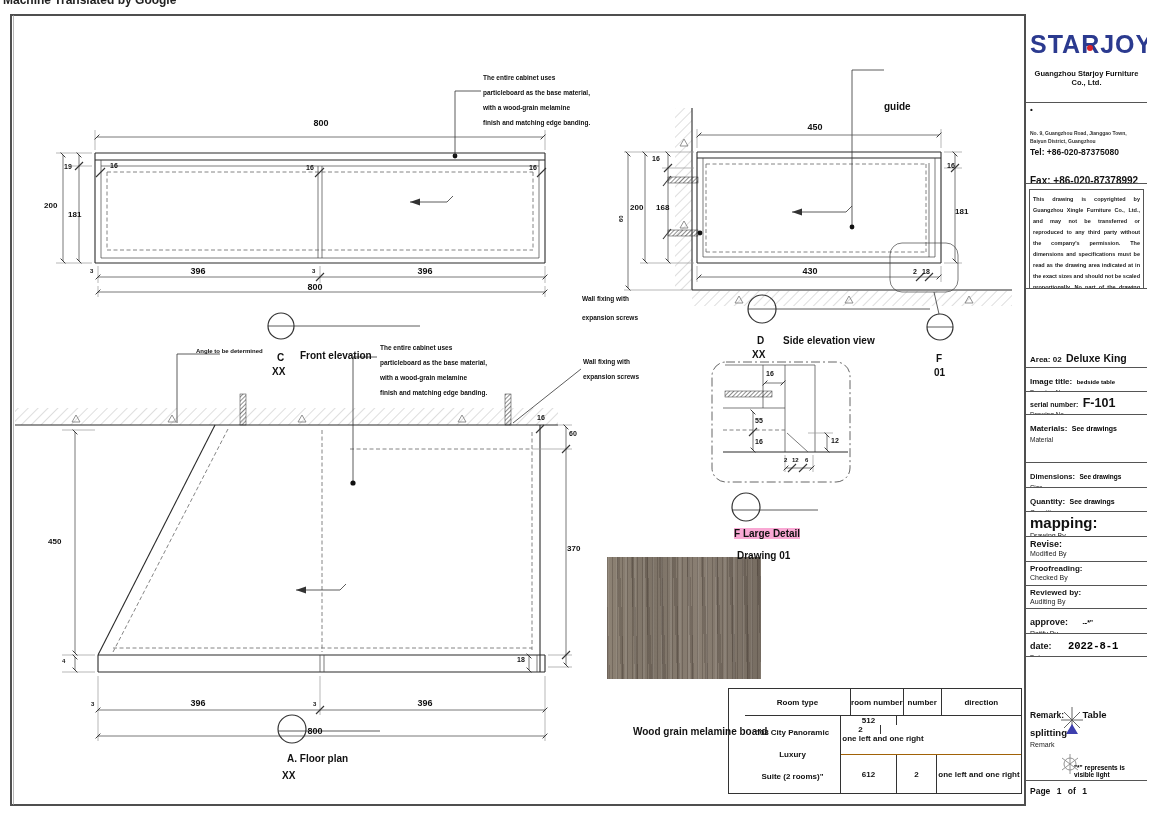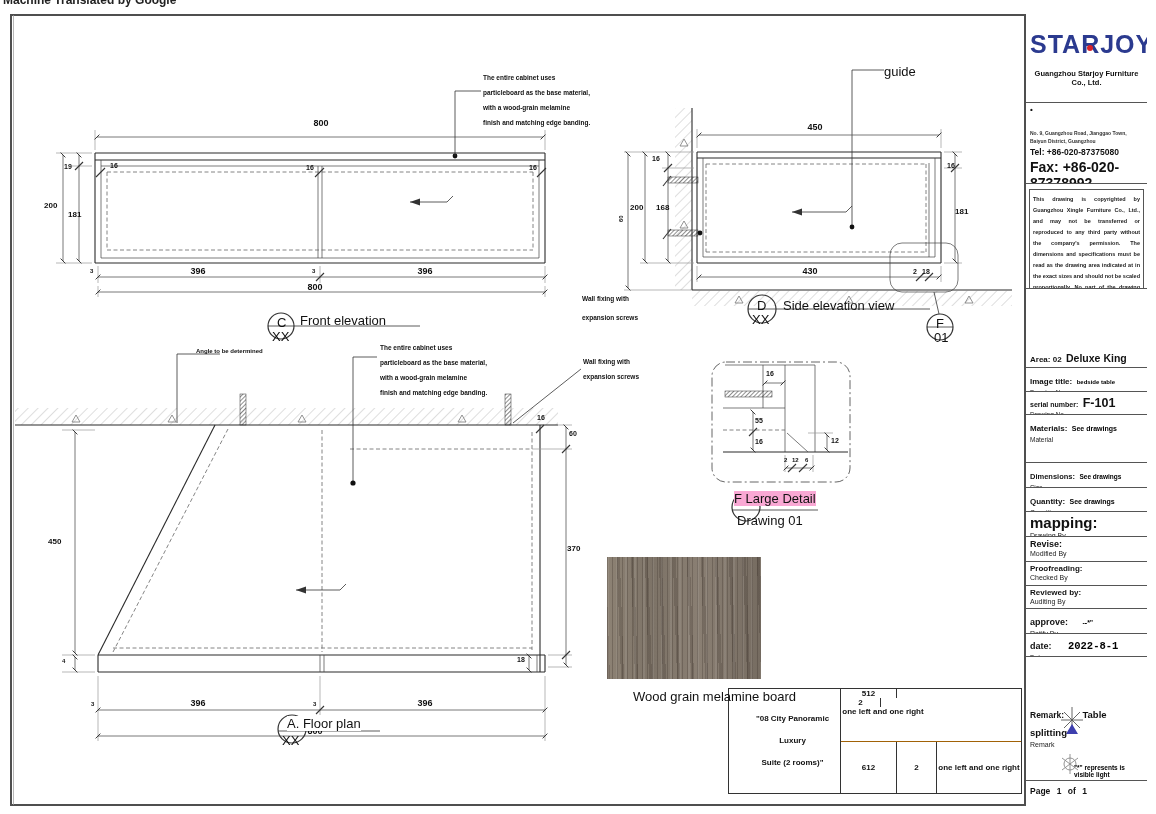--- a/index.html
+++ b/index.html
@@ -3,21 +3,21 @@
 <meta charset="utf-8">
 <style>
   html,body{margin:0;padding:0;width:1156px;height:814px;background:#fff;overflow:hidden;
     font-family:"Liberation Sans",sans-serif;position:relative;}
   .abs{position:absolute;padding-left:16px;}
   
   .t{position:absolute;font-weight:bold;color:#111;font-size:9px;line-height:1;white-space:pre;z-index:6;}
   .t8{font-size:8px;} .t7{font-size:7px;} .t6{font-size:6px;}
   .c{text-align:center;width:40px;}
   .note{position:absolute;font-size:6.5px;font-weight:bold;color:#111;line-height:15px;white-space:pre-line;z-index:6;}
-  .rt{position:absolute;font-size:13px;font-weight:normal;color:#111;z-index:6;white-space:pre;}
+  .rt{position:absolute;font-size:10px;font-weight:bold;color:#111;z-index:6;white-space:pre;margin-top:37px;}
   .rot{transform:rotate(-90deg);transform-origin:left top;}
   
   #frame{left:10px;top:14px;width:1137px;height:792px;border:2px solid #4f4f4f;box-sizing:border-box;z-index:1;}
   #banner{position:absolute;left:3px;top:-7px;font-size:12px;font-weight:bold;color:#222;z-index:9;}
   
   #tb{left:1024px;top:14px;width:123px;height:792px;border-left:2px solid #4f4f4f;box-sizing:border-box;z-index:5;background:#fff;}
   .row{position:absolute;left:0;width:100%;box-sizing:border-box;border-bottom:1px solid #555;padding:2px 4px;overflow:hidden;}
   .lbl{font-size:8px;font-weight:bold;color:#111;}
   .big{font-size:10.5px;}
   .sub{font-size:6.5px;color:#222;margin-top:1px;}
@@ -354,20 +354,26 @@
 <div class="t c" style="left:295px;top:727px;">800</div>
 <div class="rt" style="left:287px;top:716px;background:#fff;">A. Floor plan</div>
 <div class="rt" style="left:282px;top:733px;">XX</div>
 
 <div id="board" class="abs">
   <span id="board-label-text">板材</span>
 </div>
 <div class="rt" style="left:633px;top:689px;">Wood grain melamine board</div>
 
 <div id="ptable" class="abs">
+  <div class="prow hdr">
+    <div class="pc w1">Room type</div>
+    <div class="pc w2">room number</div>
+    <div class="pc w3">number</div>
+    <div class="pc w4">direction</div>
+  </div>
   <div class="prow" style="flex:1;">
     <div class="pc w1" style="line-height:22px;">"08 City Panoramic Luxury
 Suite (2 rooms)"</div>
     <div style="display:flex;flex-direction:column;flex:1;">
       <div class="prow" style="border-bottom:1px solid #a16207;flex-direction:column;">
         <div class="pc w2">512</div>
         <div class="pc w3">2</div>
         <div class="pc w4">one left and one right</div>
       </div>
       <div class="prow">
@@ -381,21 +387,21 @@
 
 <div id="tb" class="abs">
   <div class="row" style="top:0;height:89px;">
     <div id="logo"><span>STARJOY</span><span class="dot"></span></div>
     <div id="company">Guangzhou Starjoy Furniture Co., Ltd.</div>
   </div>
   <div class="row" style="top:89px;height:81px;">
     <div class="lbl">•</div>
     <div id="addr" style="margin-top:16px;">No. 9, Guangzhou Road, Jianggao Town, Baiyun District, Guangzhou</div>
     <div class="lbl" style="font-size:8.5px;margin-top:2px;">Tel: +86-020-87375080</div>
-    <div class="lbl" style="font-size:14px;margin-top:2px;">Fax: +86-020-87378992</div>
+    <div class="lbl" style="font-size:10px;margin-top:18px;">Fax: +86-020-87378992</div>
   </div>
   <div class="row" style="top:170px;height:105px;padding:2px;">
     <div id="copybox">This drawing is copyrighted by Guangzhou Xingle Furniture Co., Ltd., and may not be transferred or reproduced to any third party without the company's permission. The dimensions and specifications must be read as the drawing area indicated at in the exact sizes and should not be scaled proportionally. No part of the drawing may be altered without the approval of the Engineering Department.</div>
   </div>
   <div class="row" style="top:333px;height:21px;padding:1px 4px;">
     <span class="lbl">Area: 02</span>
     <span class="lbl big">Deluxe King Room</span>
     
   </div>
   <div class="row" style="top:354px;height:24px;">

